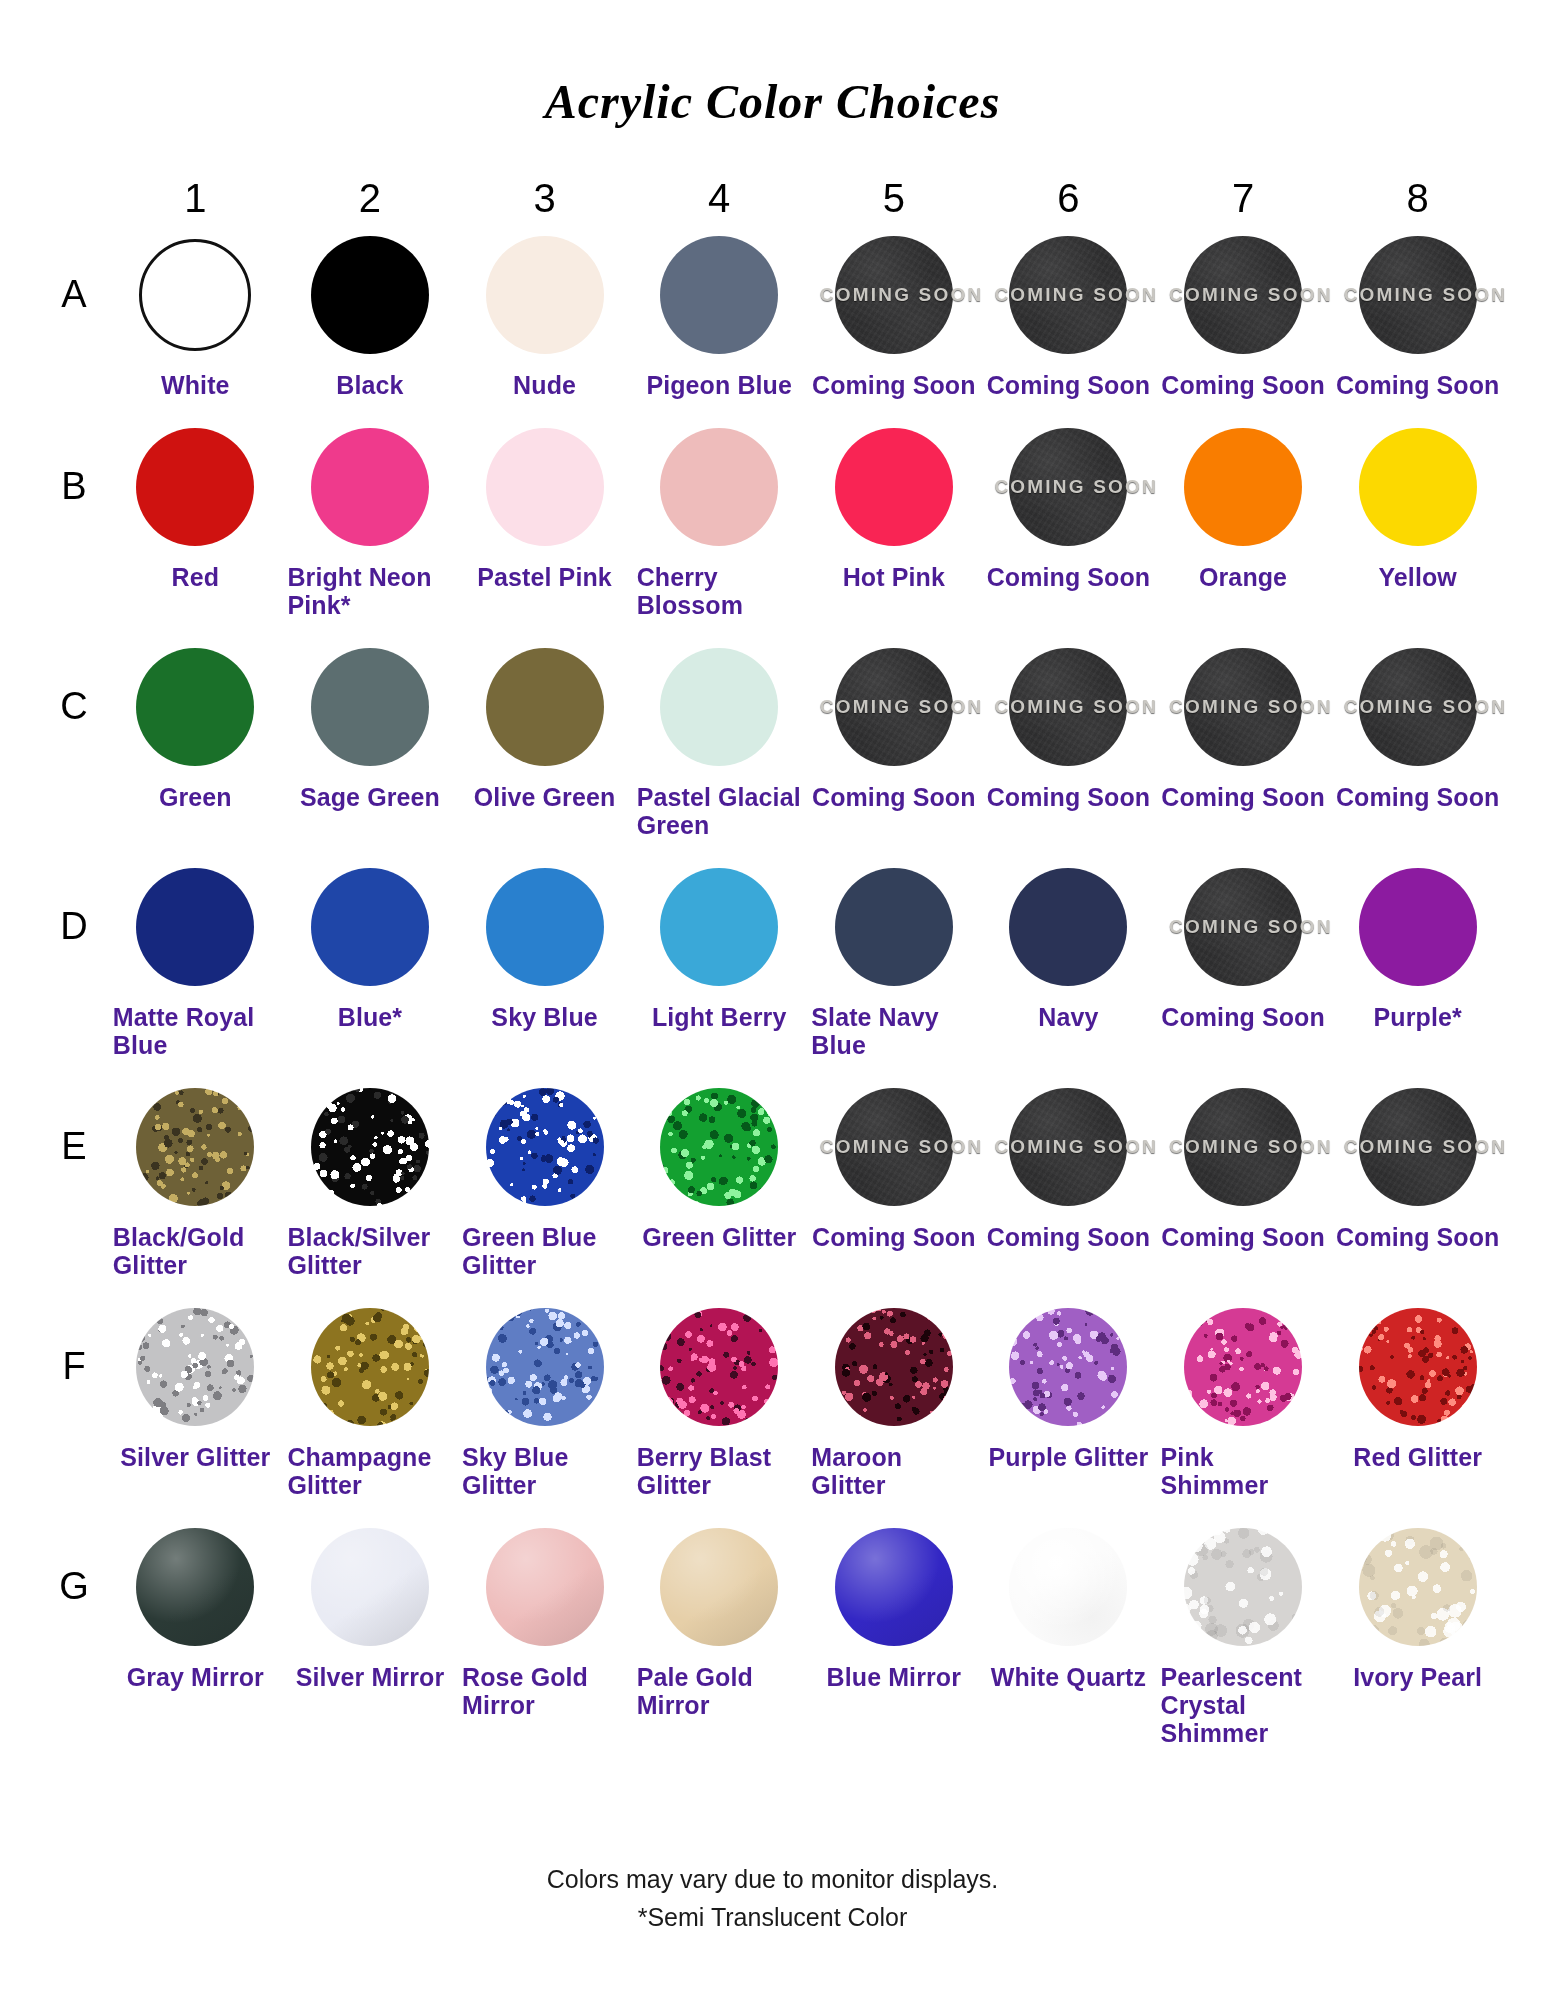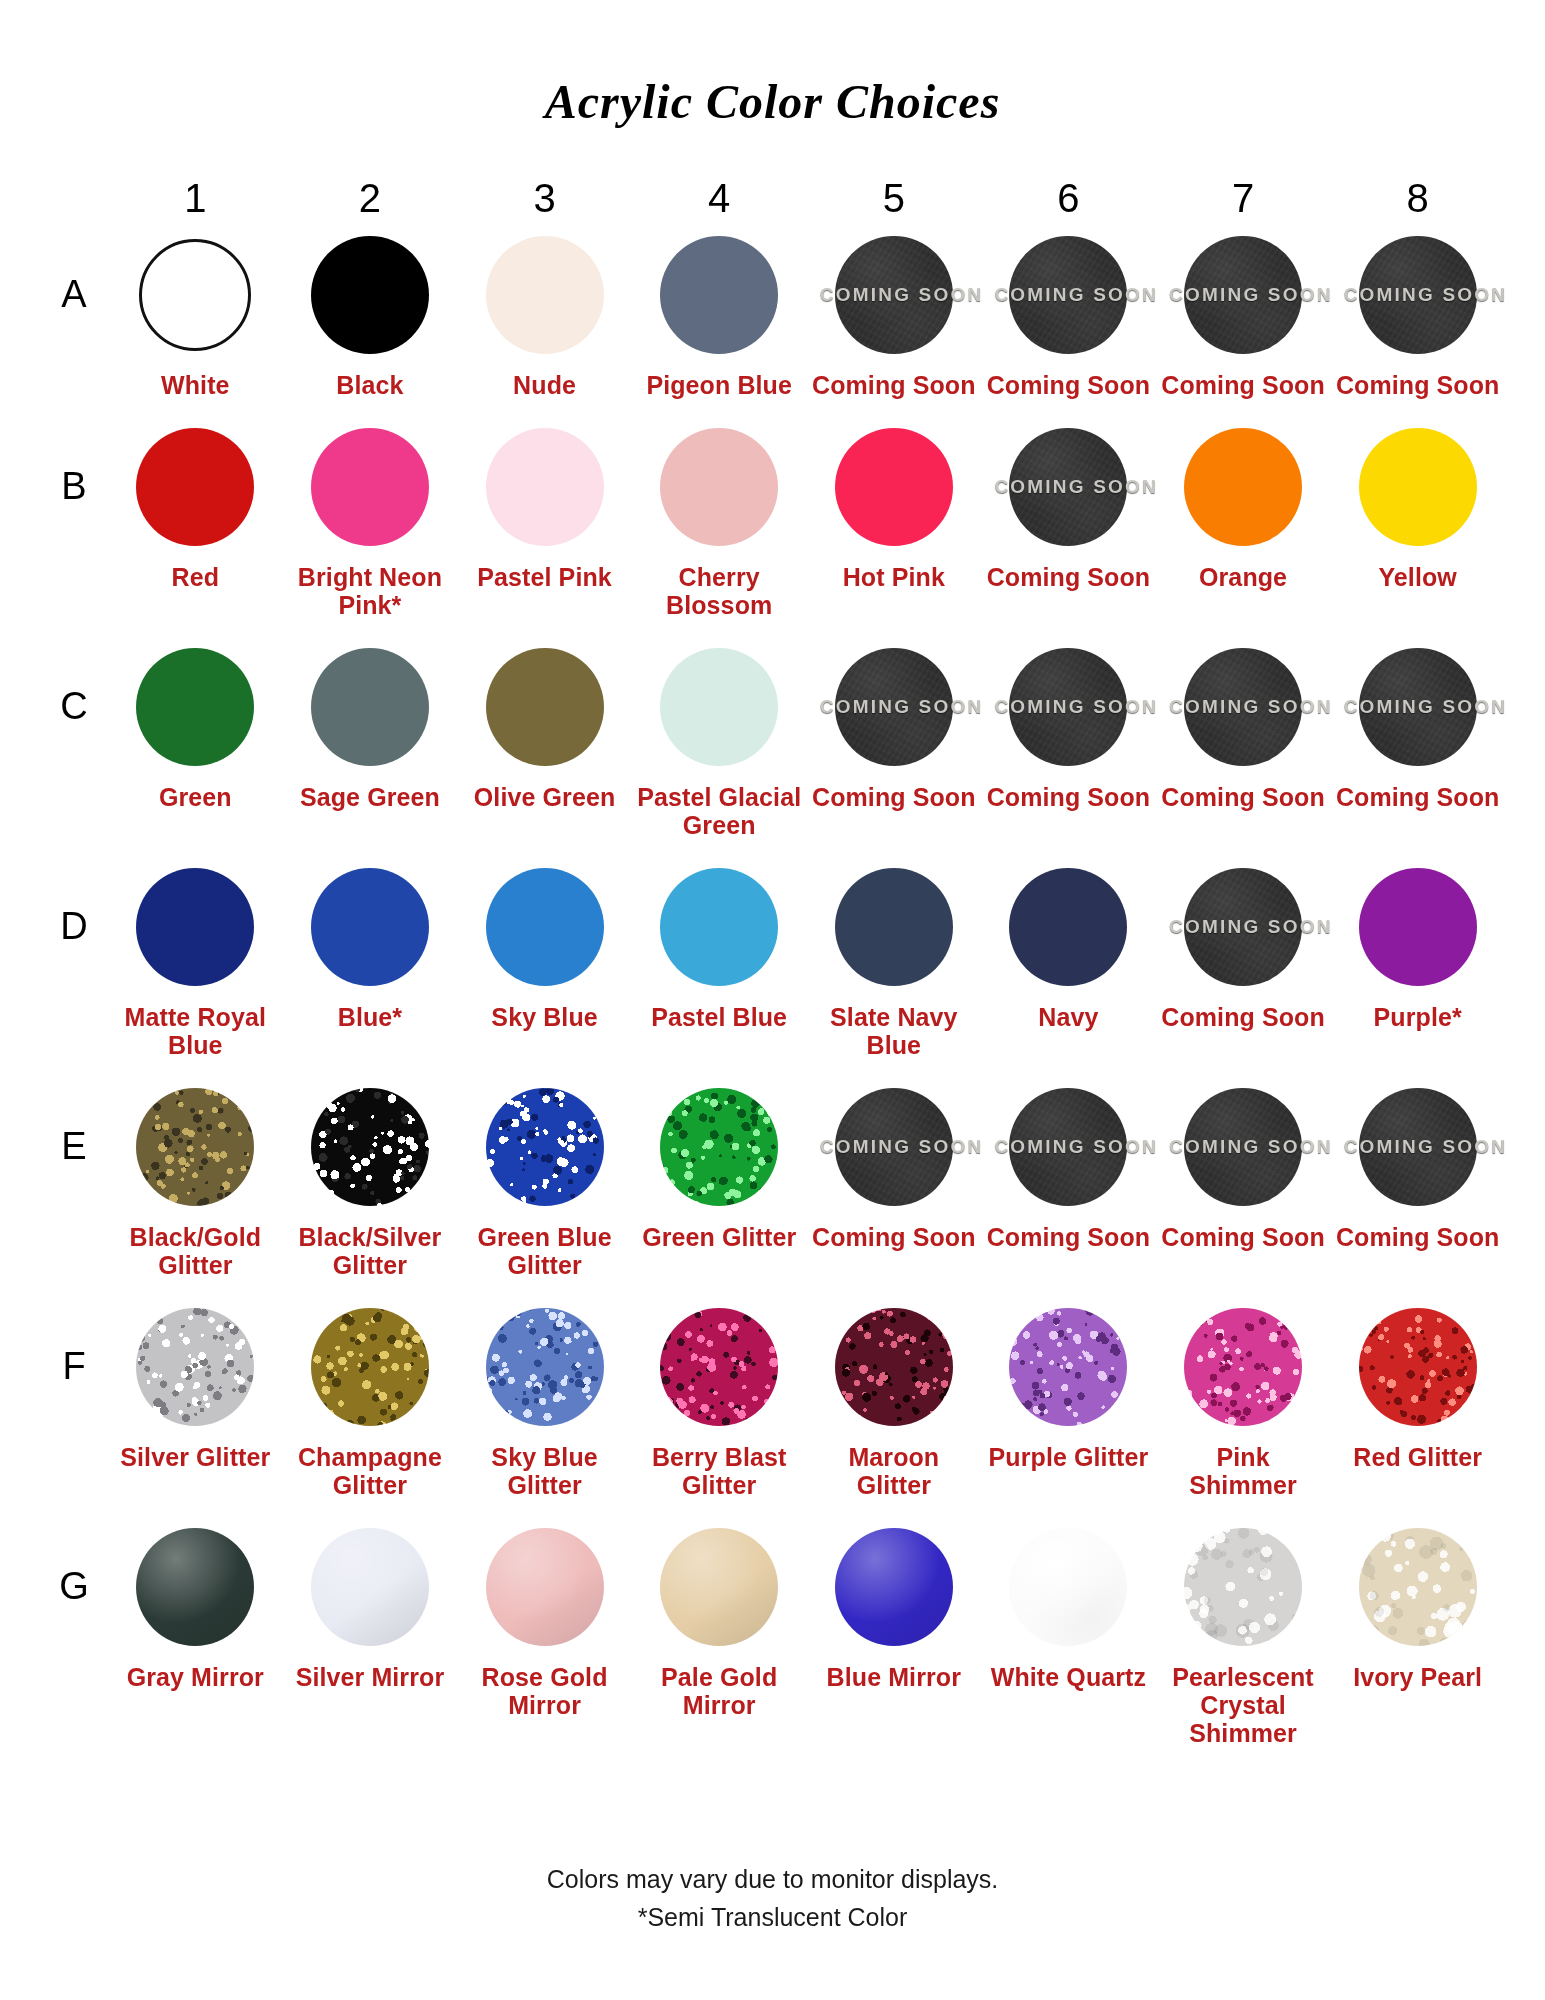--- a/index.html
+++ b/index.html
@@ -108,24 +108,24 @@
     white-space: nowrap;
     width: 148px;
     text-align: center;
     pointer-events: none;
     text-shadow: 0 1px 1px rgba(0,0,0,.55);
   }
 
   
   .label {
     margin-top: 14px;
-    text-align: center;
+    text-align: left;
     font-size: 25px;
     line-height: 1.12;
-    color: #b91c1c;
+    color: #4c1d95;
     font-family: "Liberation Sans", sans-serif;
     max-width: 165px;
     letter-spacing: .1px;
   }
 
   .rowgap { height: 18px; grid-column: 1 / -1; }
 
   
   .footer {
     text-align: center;
@@ -340,21 +340,21 @@
       <div class="cell">
         <div class="swatch-wrap">
           <div class="swatch" style="background: rgb(41, 128, 206);"></div>
         </div>
         <div class="label">Sky Blue</div>
       </div>
       <div class="cell">
         <div class="swatch-wrap">
           <div class="swatch" style="background: rgb(58, 168, 216);"></div>
         </div>
-        <div class="label">Pastel Blue</div>
+        <div class="label">Light Berry</div>
       </div>
       <div class="cell">
         <div class="swatch-wrap">
           <div class="swatch" style="background: rgb(51, 64, 90);"></div>
         </div>
         <div class="label">Slate Navy Blue</div>
       </div>
       <div class="cell">
         <div class="swatch-wrap">
           <div class="swatch" style="background: rgb(42, 51, 86);"></div>

